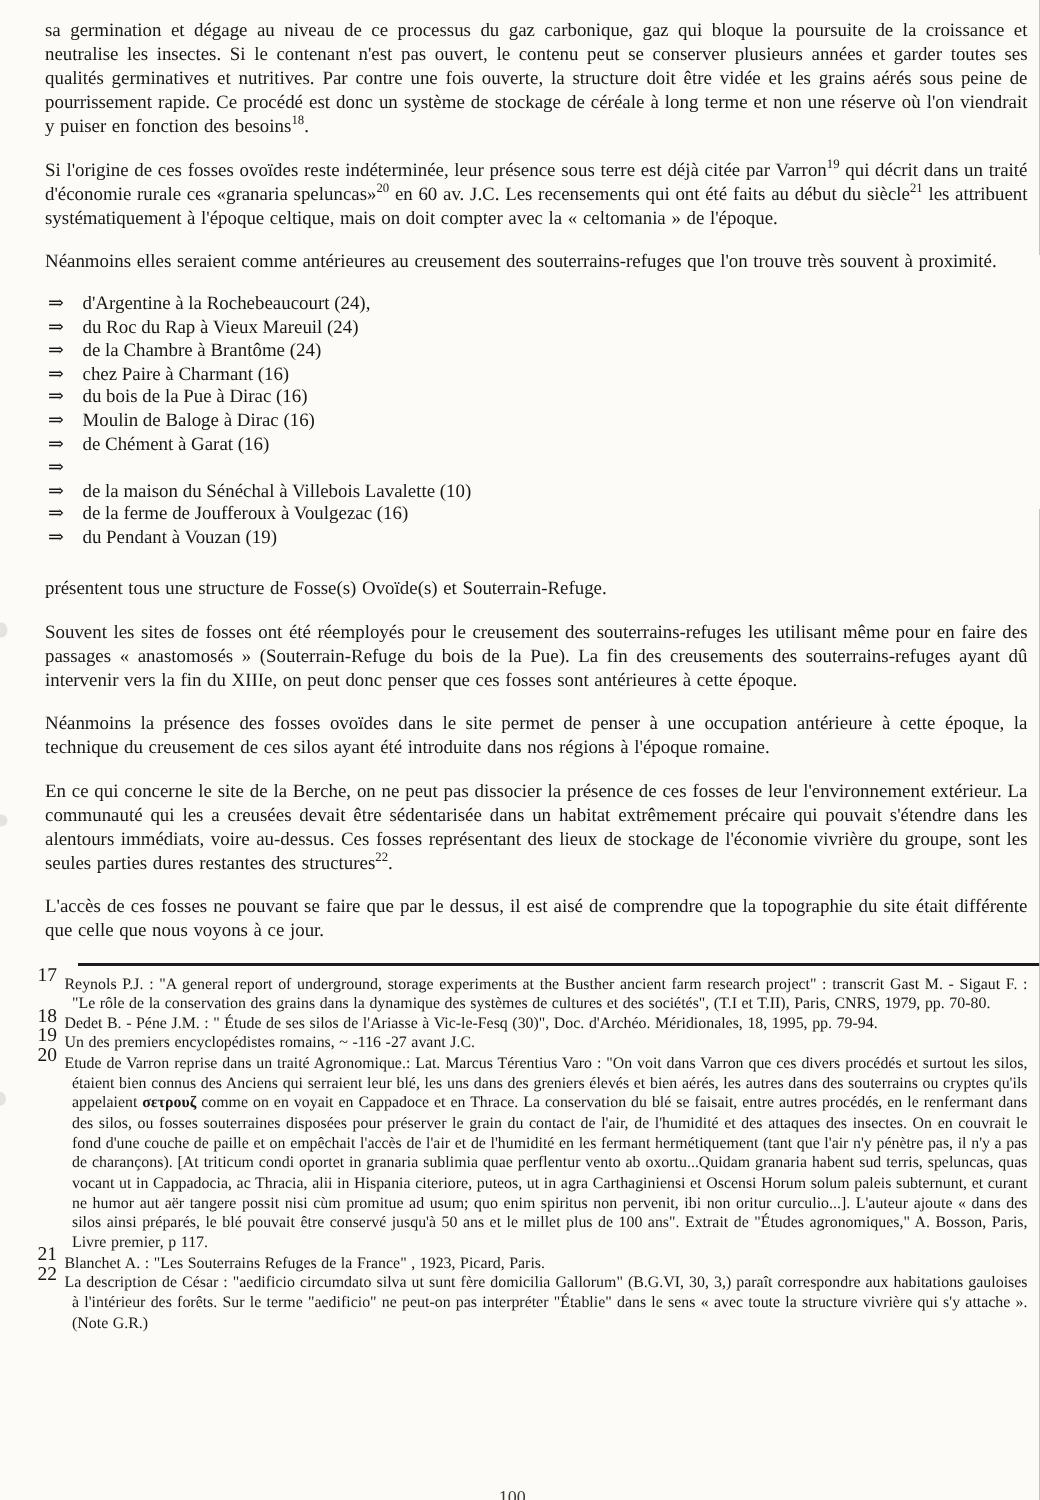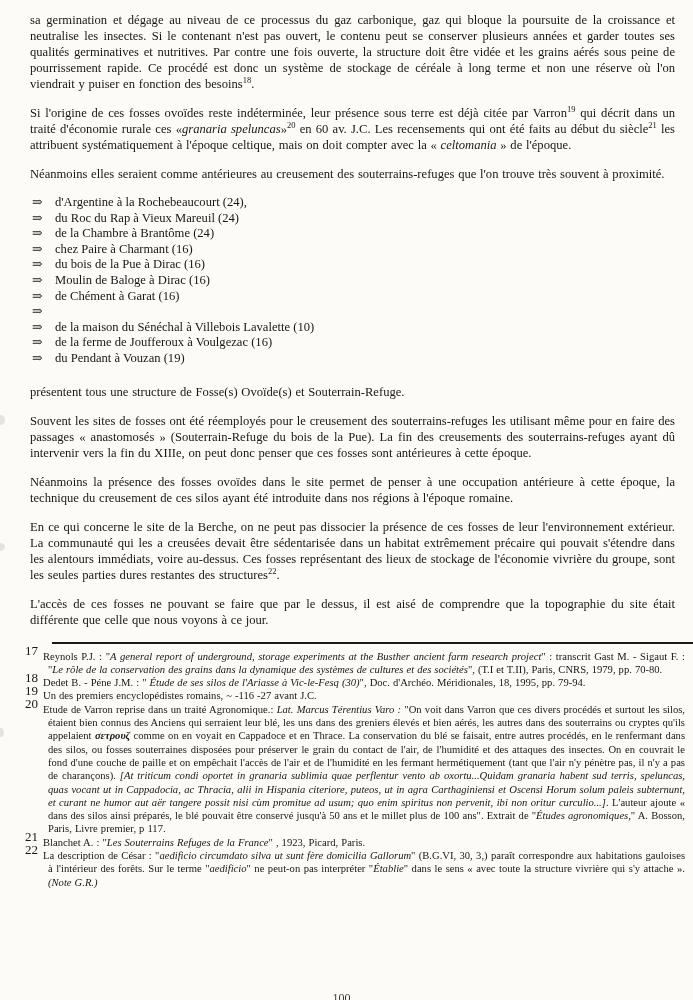--- a/index.html
+++ b/index.html
@@ -8,28 +8,28 @@
     width:693px;height:1000px;
     margin:0 auto;
     background:#fcfbf8;
     overflow:hidden;
     font-family:"Liberation Serif","DejaVu Serif",serif;
     color:#171717;
     box-sizing:border-box;
   }
   .content{padding:12px 8px 0 30px;}
   .para{
-    margin:0 10px 13px 0;
+    margin:0 0 13px 0;
     font-size:12.6px;
     line-height:16px;
     text-align:justify;
     word-spacing:0.6px;
   }
   .para sup,.body-sup{font-size:8.5px;line-height:0;vertical-align:super;}
-  .it{font-style:italic;}
+  .it{}
   .bd{font-weight:bold;}
   .site-list{margin:3px 0 17px 2px;}
   .site-item{
     display:flex;
     font-size:12.6px;
     line-height:15.6px;
   }
   .arrow{width:23px;flex:none;font-size:12.6px;}
   .fn-rule{
     height:2px;

